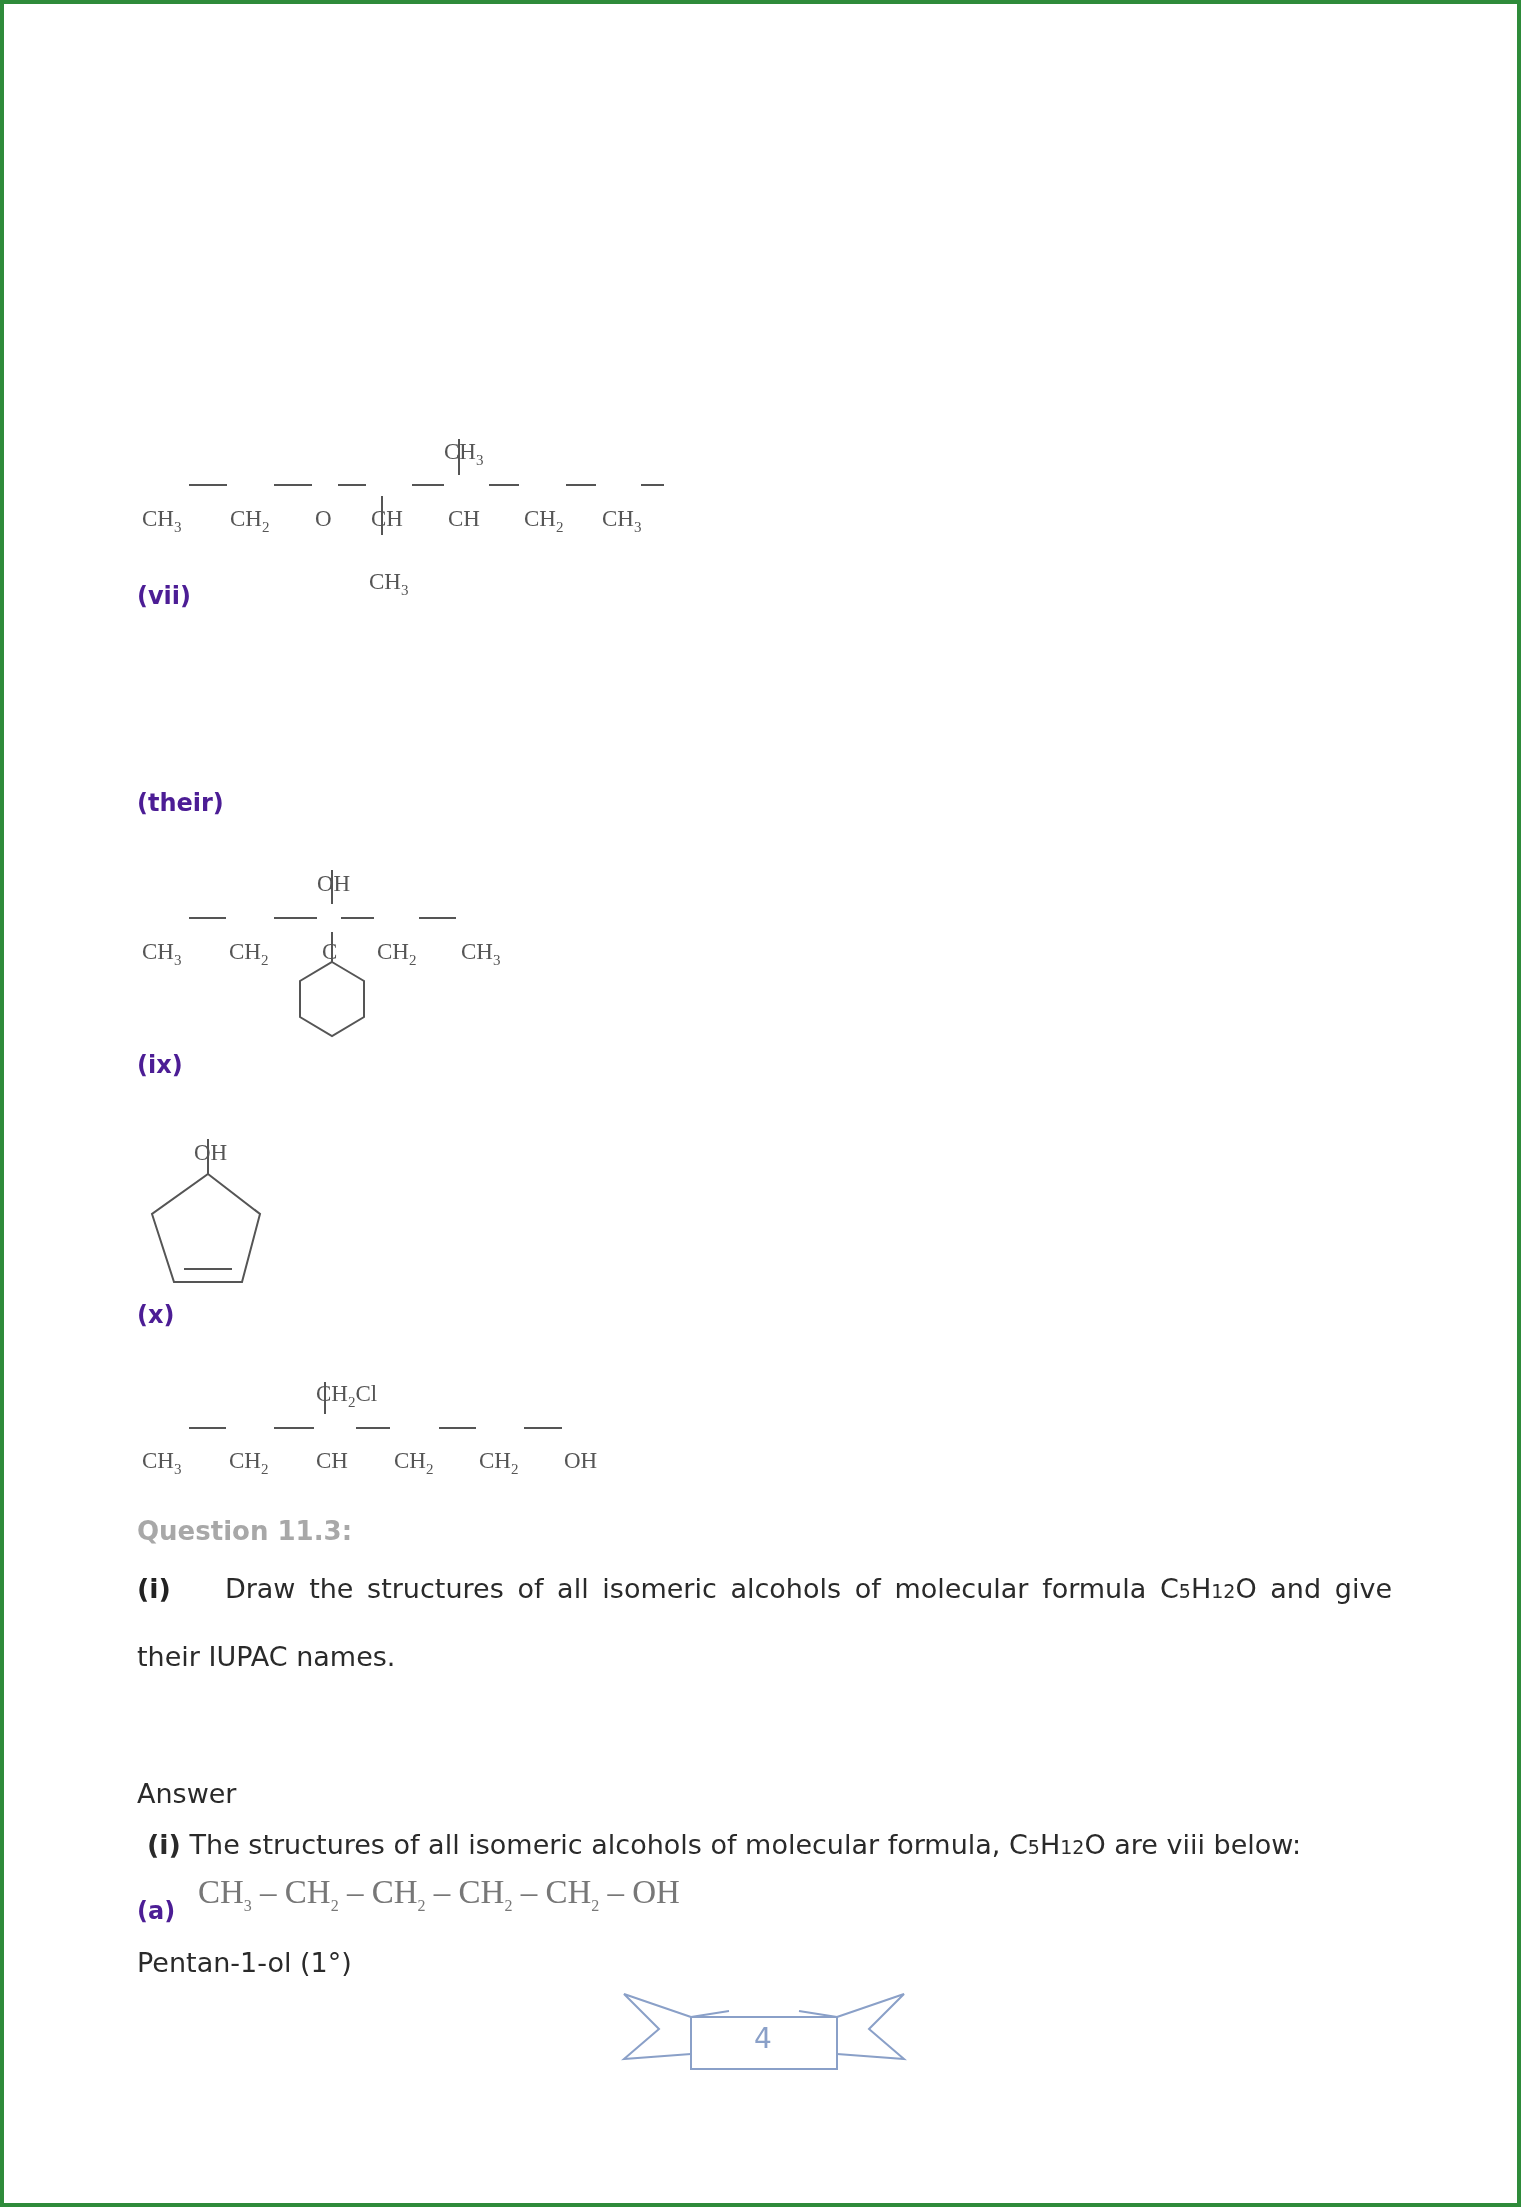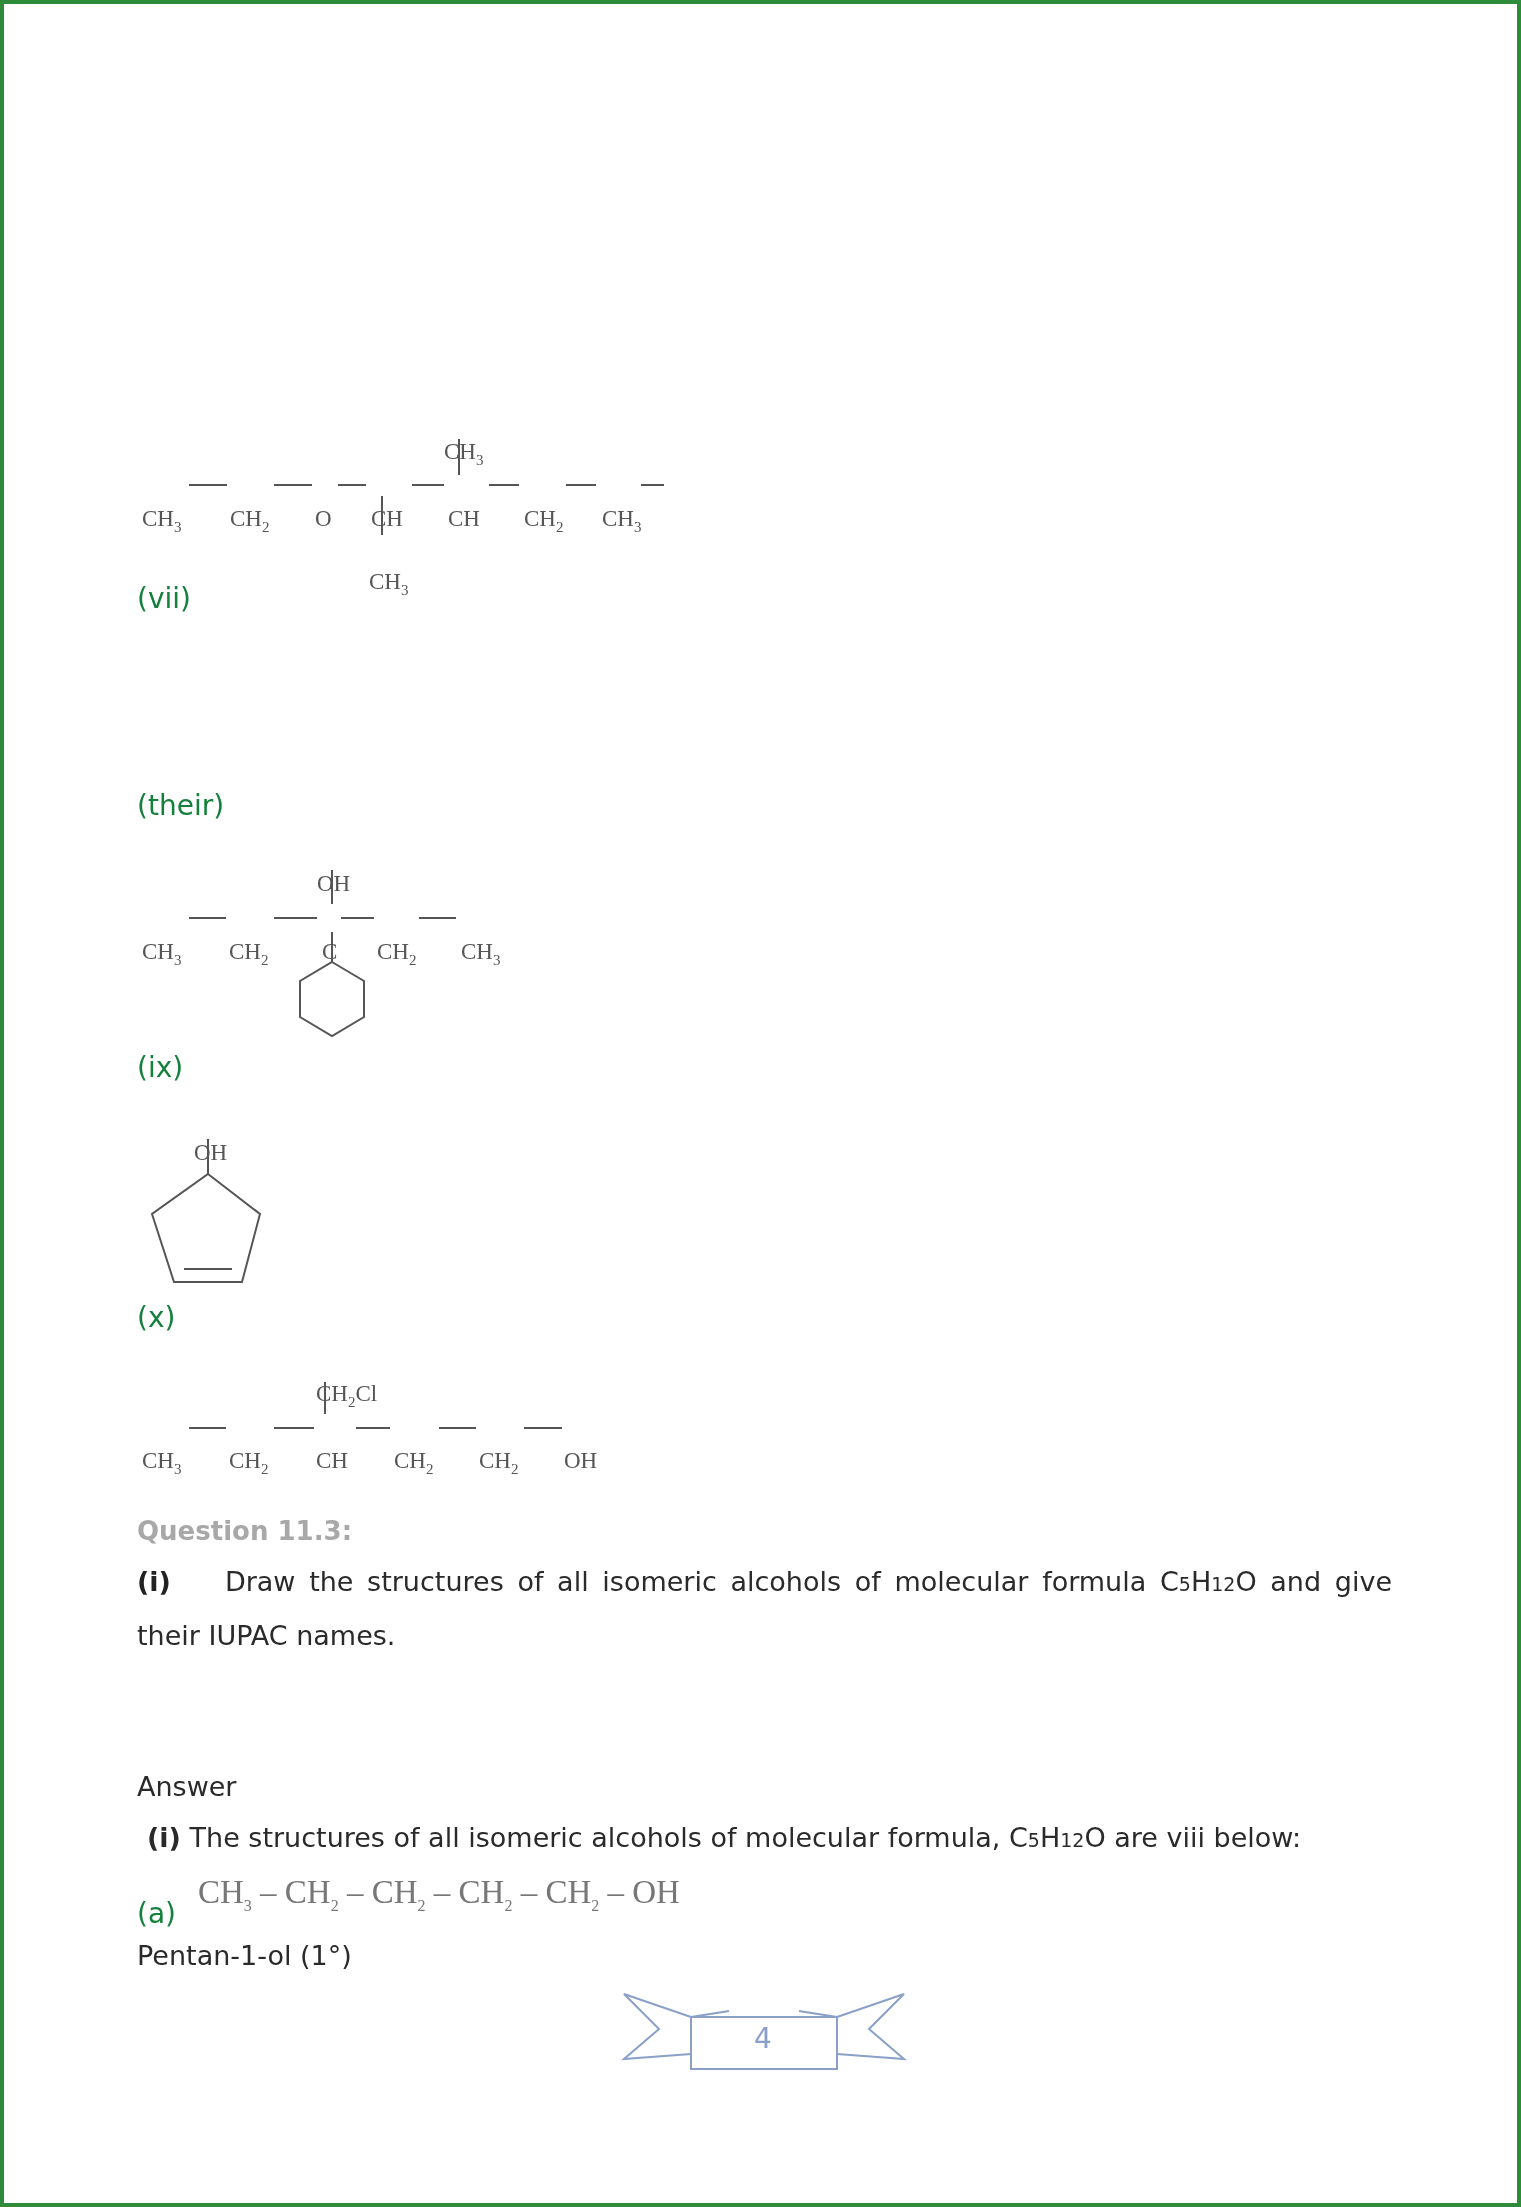--- a/index.html
+++ b/index.html
@@ -3,31 +3,31 @@
   <meta charset="utf-8">
   <style>
     html, body { margin: 0; padding: 0; background: #ffffff; }
     body { width: 1521px; height: 2207px; position: relative; overflow: hidden; }
     .page {
       position: absolute; left: 0; top: 0; width: 1521px; height: 2207px;
       box-sizing: border-box; border: 4px solid #2e8b3a; background: #fff;
     }
     .abs { position: absolute; }
     .label {
-      font-family: "DejaVu Sans", sans-serif; font-weight: normal;
-      font-size: 28px; color: #15803d;
+      font-family: "DejaVu Sans", sans-serif; font-weight: bold;
+      font-size: 24px; color: #4c1d95;
     }
     .chem {
       font-family: "Liberation Serif", serif; color: #555; font-size: 23px; margin-top: 35px;
     }
     .chem sub { font-size: 15px; }
     svg line, svg polyline, svg polygon { stroke: #555; stroke-width: 2; fill: none; }
     .body-text {
       font-family: "DejaVu Sans", sans-serif; font-size: 27px; color: #2a2a2a;
-      line-height: 51px;
+      line-height: 65px;
     }
     .q-heading {
       font-family: "DejaVu Sans", sans-serif; font-weight: bold; font-size: 26px; color: #a8a8a8;
     }
     .para { position: absolute; left: 133px; width: 1255px; text-align: justify; }
     .para b { color: #222; }
     .gap { display: inline-block; width: 54px; }
     .chem-big { font-family: "Liberation Serif", serif; font-size: 33px; color: #777; }
     .chem-big sub { font-size: 16px; }
     .pagenum { font-family: "DejaVu Sans", sans-serif; font-size: 28px; color: #8aa0c8; }

